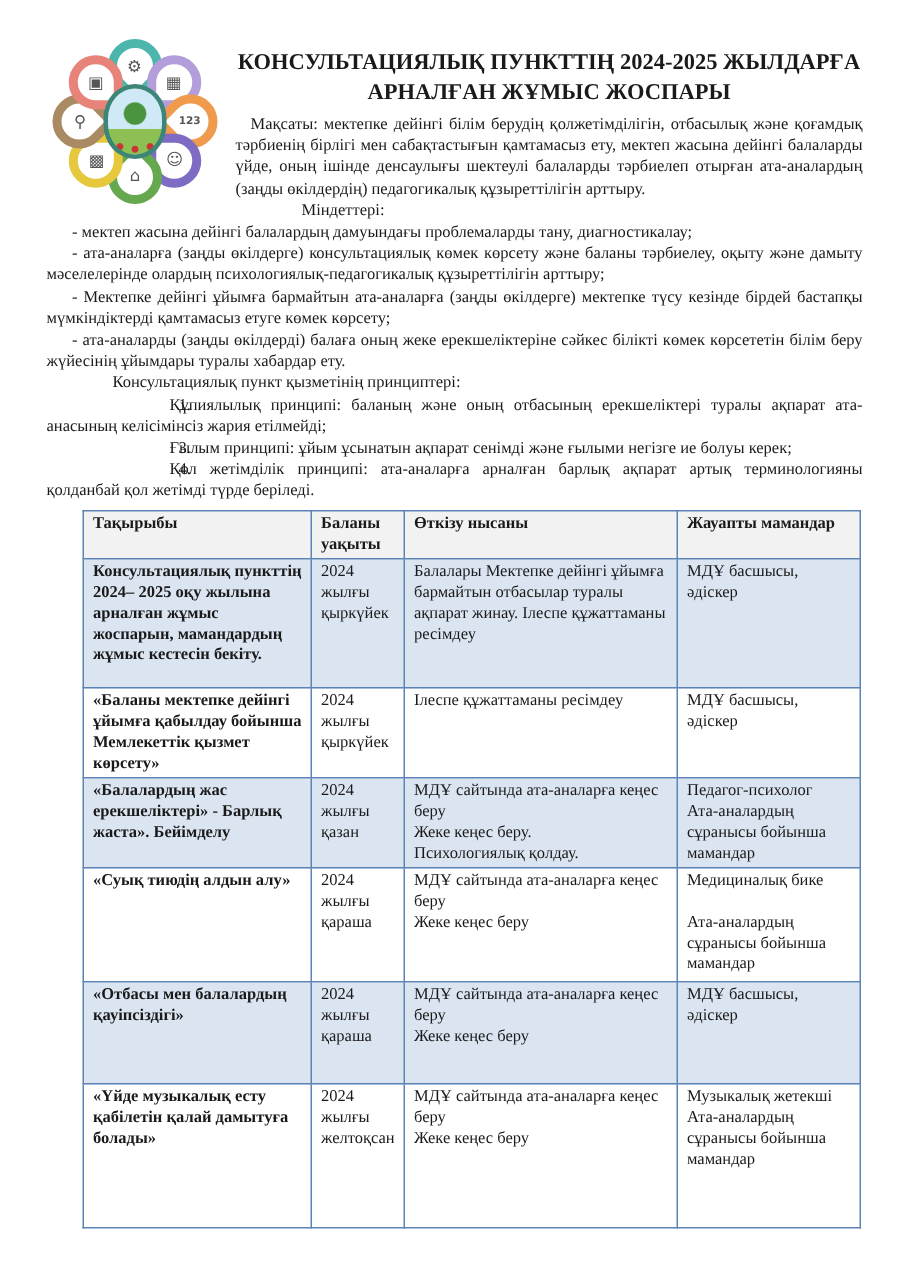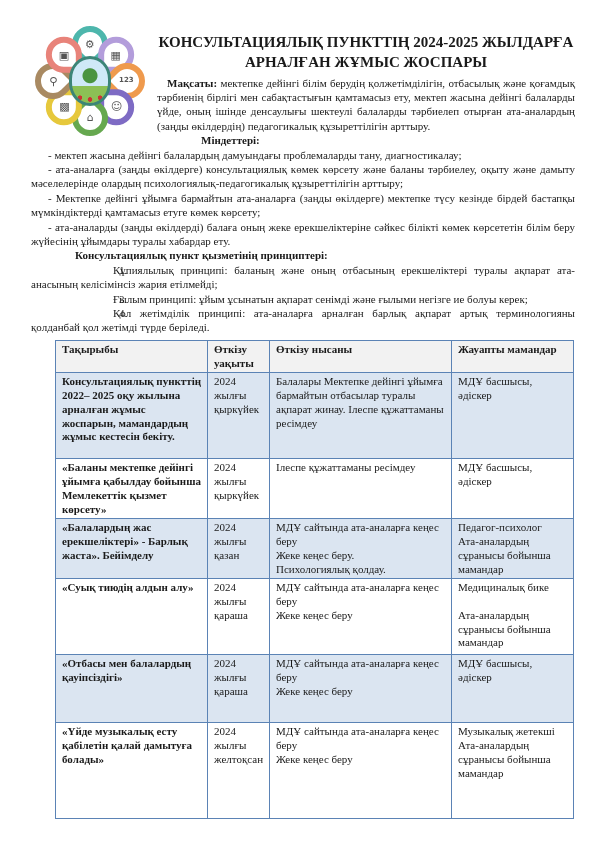--- a/index.html
+++ b/index.html
@@ -28,21 +28,21 @@
              radial-gradient(circle at 50% 38%, #4a9440 7px, transparent 8px),
              linear-gradient(#cfe9f7 62%, #8cc055 62%);}
 
   
   .title{font-size:15px;font-weight:bold;text-align:center;line-height:1.35;
          margin:8px 0 3px 0;}
   .para{font-size:11px;line-height:1.31;text-align:justify;margin:0;}
   .ind-sm{text-indent:10px;}
   .ind-dash{text-indent:17px;}
   .ind-lg{text-indent:44px;}
-  .bold{font-weight:bold;}
+  .bold{font-weight:normal;}
   .pnum{display:inline-block;width:38px;font-weight:normal;}
 
   
   table.plan{border-collapse:collapse;width:518px;margin:5px 0 0 24px;table-layout:fixed;
              font-size:11px;line-height:1.25;}
   table.plan th,table.plan td{border:1px solid var(--table-border,#5b83b5);
              vertical-align:top;padding:2px 5px 2px 6px;box-sizing:border-box;
              text-align:left;}
   table.plan th{font-weight:bold;background:var(--header-bg,#f2f2f2);height:32px;}
   td.c-topic{font-weight:bold;}
@@ -105,28 +105,28 @@
   <table class="plan">
     <colgroup>
         <col class="w1">
         <col class="w2">
         <col class="w3">
         <col class="w4">
       </colgroup>
     <thead>
       <tr>
         <th>Тақырыбы</th>
-        <th>Өткізу уақыты</th>
+        <th>Баланы уақыты</th>
         <th>Өткізу нысаны</th>
         <th>Жауапты мамандар</th>
       </tr>
     </thead>
     <tbody>
       <tr class="shaded" style="height:86px">
-        <td class="c-topic">Консультациялық пункттің 2022– 2025 оқу жылына арналған жұмыс жоспарын, мамандардың жұмыс кестесін бекіту.</td>
+        <td class="c-topic">Консультациялық пункттің 2024– 2025 оқу жылына арналған жұмыс жоспарын, мамандардың жұмыс кестесін бекіту.</td>
         <td class="c-time">2024 жылғы қыркүйек</td>
         <td class="wpre">Балалары Мектепке дейінгі ұйымға бармайтын отбасылар туралы ақпарат жинау. Ілеспе құжаттаманы ресімдеу</td>
         <td class="wpre">МДҰ басшысы, әдіскер</td>
       </tr>
       <tr style="height:56px">
         <td class="c-topic">«Баланы мектепке дейінгі ұйымға қабылдау бойынша Мемлекеттік қызмет көрсету»</td>
         <td class="c-time">2024 жылғы қыркүйек</td>
         <td class="wpre">Ілеспе құжаттаманы ресімдеу</td>
         <td class="wpre">МДҰ басшысы, әдіскер</td>
       </tr>

